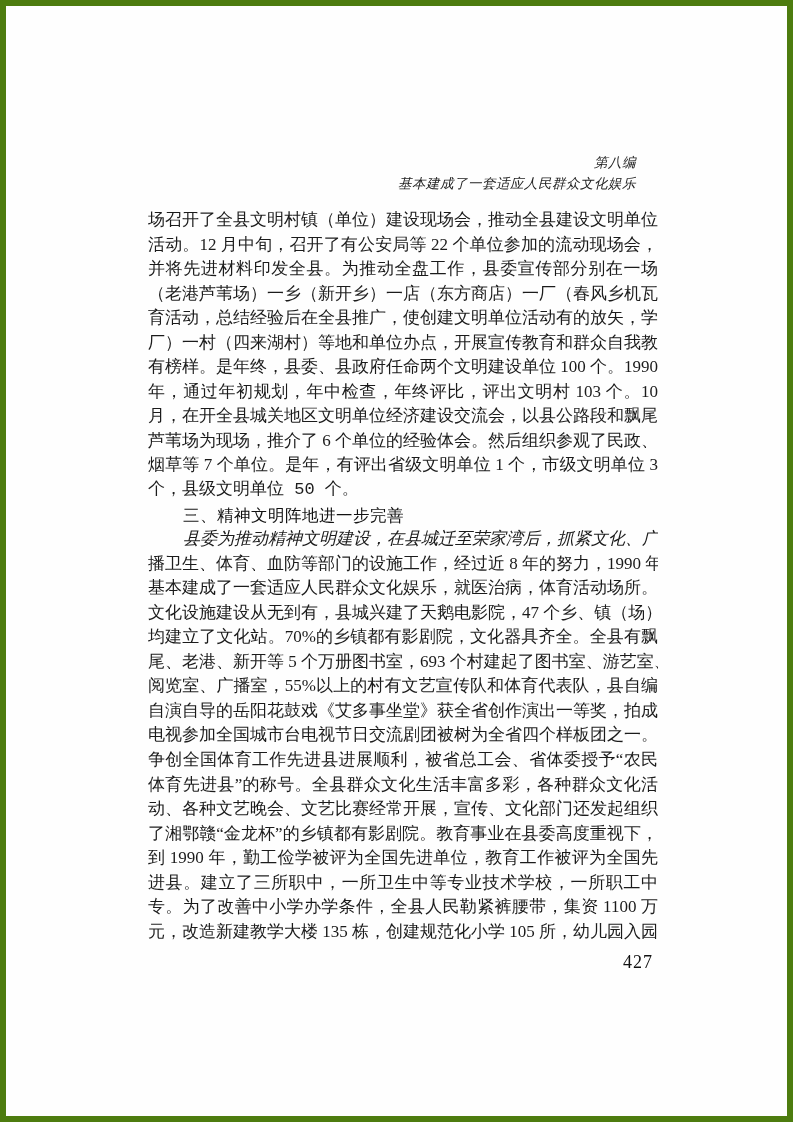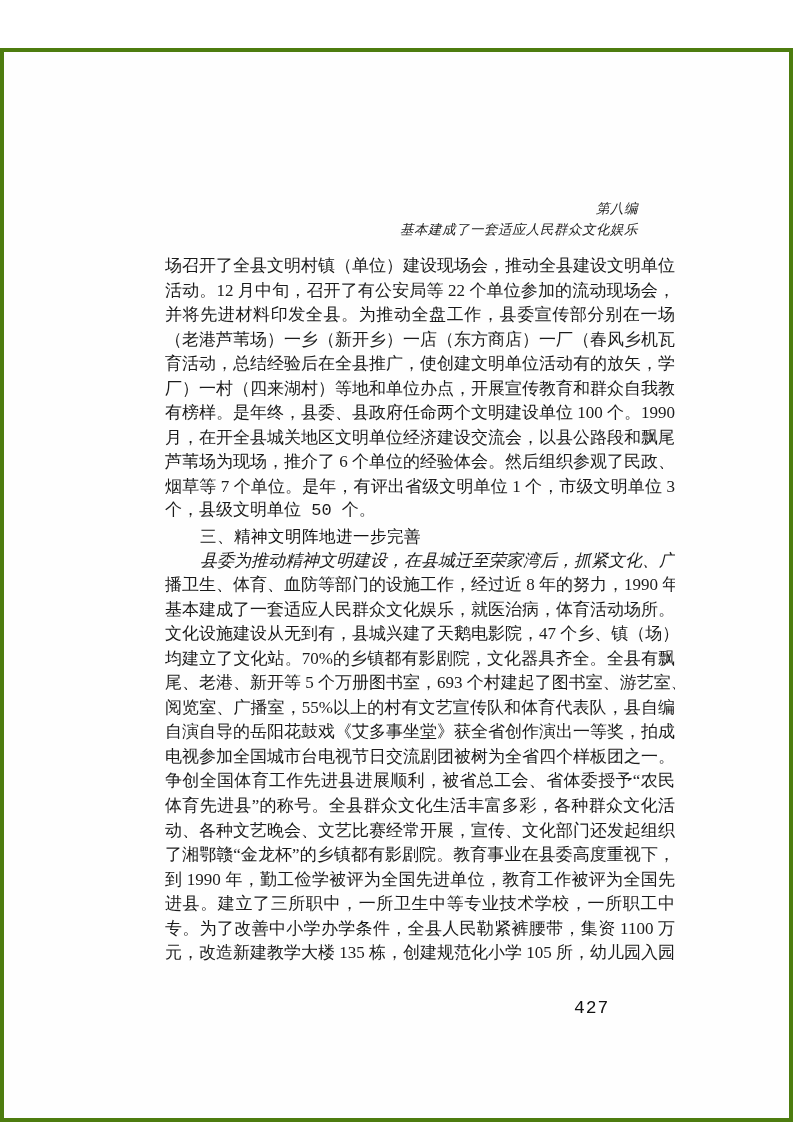--- a/index.html
+++ b/index.html
@@ -9,40 +9,39 @@
     height: 1122px;
     position: relative;
     font-family: "Liberation Serif", serif;
     color: #1b1b1b;
     overflow: hidden;
   }
   .page {
     position: absolute;
     inset: 0;
     background: #fefefe;
-    border: 4px solid #4d7c0f;
-    margin-top: 48px;
+    border: 6px solid #4d7c0f;
   }
   
   .page-header {
     position: absolute;
     top: 147px;
     right: 151px;
     text-align: right;
     font-style: italic;
     font-size: 13.5px;
     line-height: 20.5px;
     color: #222222;
     letter-spacing: 0.5px;
   }
   
   .body-text {
     position: absolute;
     top: 202px;
-    left: 161px;
+    left: 142px;
     width: 510px;
     font-size: 17px;
     color: #1b1b1b;
   }
   .line {
     height: 24.55px;
     line-height: 24.55px;
     white-space: nowrap;
     text-align: justify;
     text-align-last: justify;
@@ -57,25 +56,24 @@
     padding-left: 35px;
     font-family: "Liberation Sans", sans-serif;
     font-weight: normal;
     font-size: 16.5px;
     color: #111111;
     letter-spacing: 0.5px;
   }
   .page-number {
     position: absolute;
     top: 946px;
-    left: 570px;
+    left: 617px;
     font-size: 18px;
     letter-spacing: 1px;
     color: #111111;
-    font-family: Liberation Mono, monospace;
   }
 </style>
 </head>
 <body>
 
 <div class="page">
 
   <div class="page-header">
     <div>第八编</div>
     <div>基本建成了一套适应人民群众文化娱乐</div>
@@ -83,20 +81,21 @@
 
   <div class="body-text">
     <div class="para natural-end">
         <div class="line">场召开了全县文明村镇（单位）建设现场会，推动全县建设文明单位</div>
         <div class="line">活动。12 月中旬，召开了有公安局等 22 个单位参加的流动现场会，</div>
         <div class="line">并将先进材料印发全县。为推动全盘工作，县委宣传部分别在一场</div>
         <div class="line">（老港芦苇场）一乡（新开乡）一店（东方商店）一厂（春风乡机瓦</div>
         <div class="line">育活动，总结经验后在全县推广，使创建文明单位活动有的放矢，学</div>
         <div class="line">厂）一村（四来湖村）等地和单位办点，开展宣传教育和群众自我教</div>
         <div class="line">有榜样。是年终，县委、县政府任命两个文明建设单位 100 个。1990</div>
+        <div class="line">年，通过年初规划，年中检查，年终评比，评出文明村 103 个。10</div>
         <div class="line">月，在开全县城关地区文明单位经济建设交流会，以县公路段和飘尾</div>
         <div class="line">芦苇场为现场，推介了 6 个单位的经验体会。然后组织参观了民政、</div>
         <div class="line">烟草等 7 个单位。是年，有评出省级文明单位 1 个，市级文明单位 3</div>
         <div class="line">个，县级文明单位 50 个。</div>
       </div>
 
     <div class="section-heading">三、精神文明阵地进一步完善</div>
 
     <div class="para indent-first">
         <div class="line">县委为推动精神文明建设，在县城迁至荣家湾后，抓紧文化、广</div>

